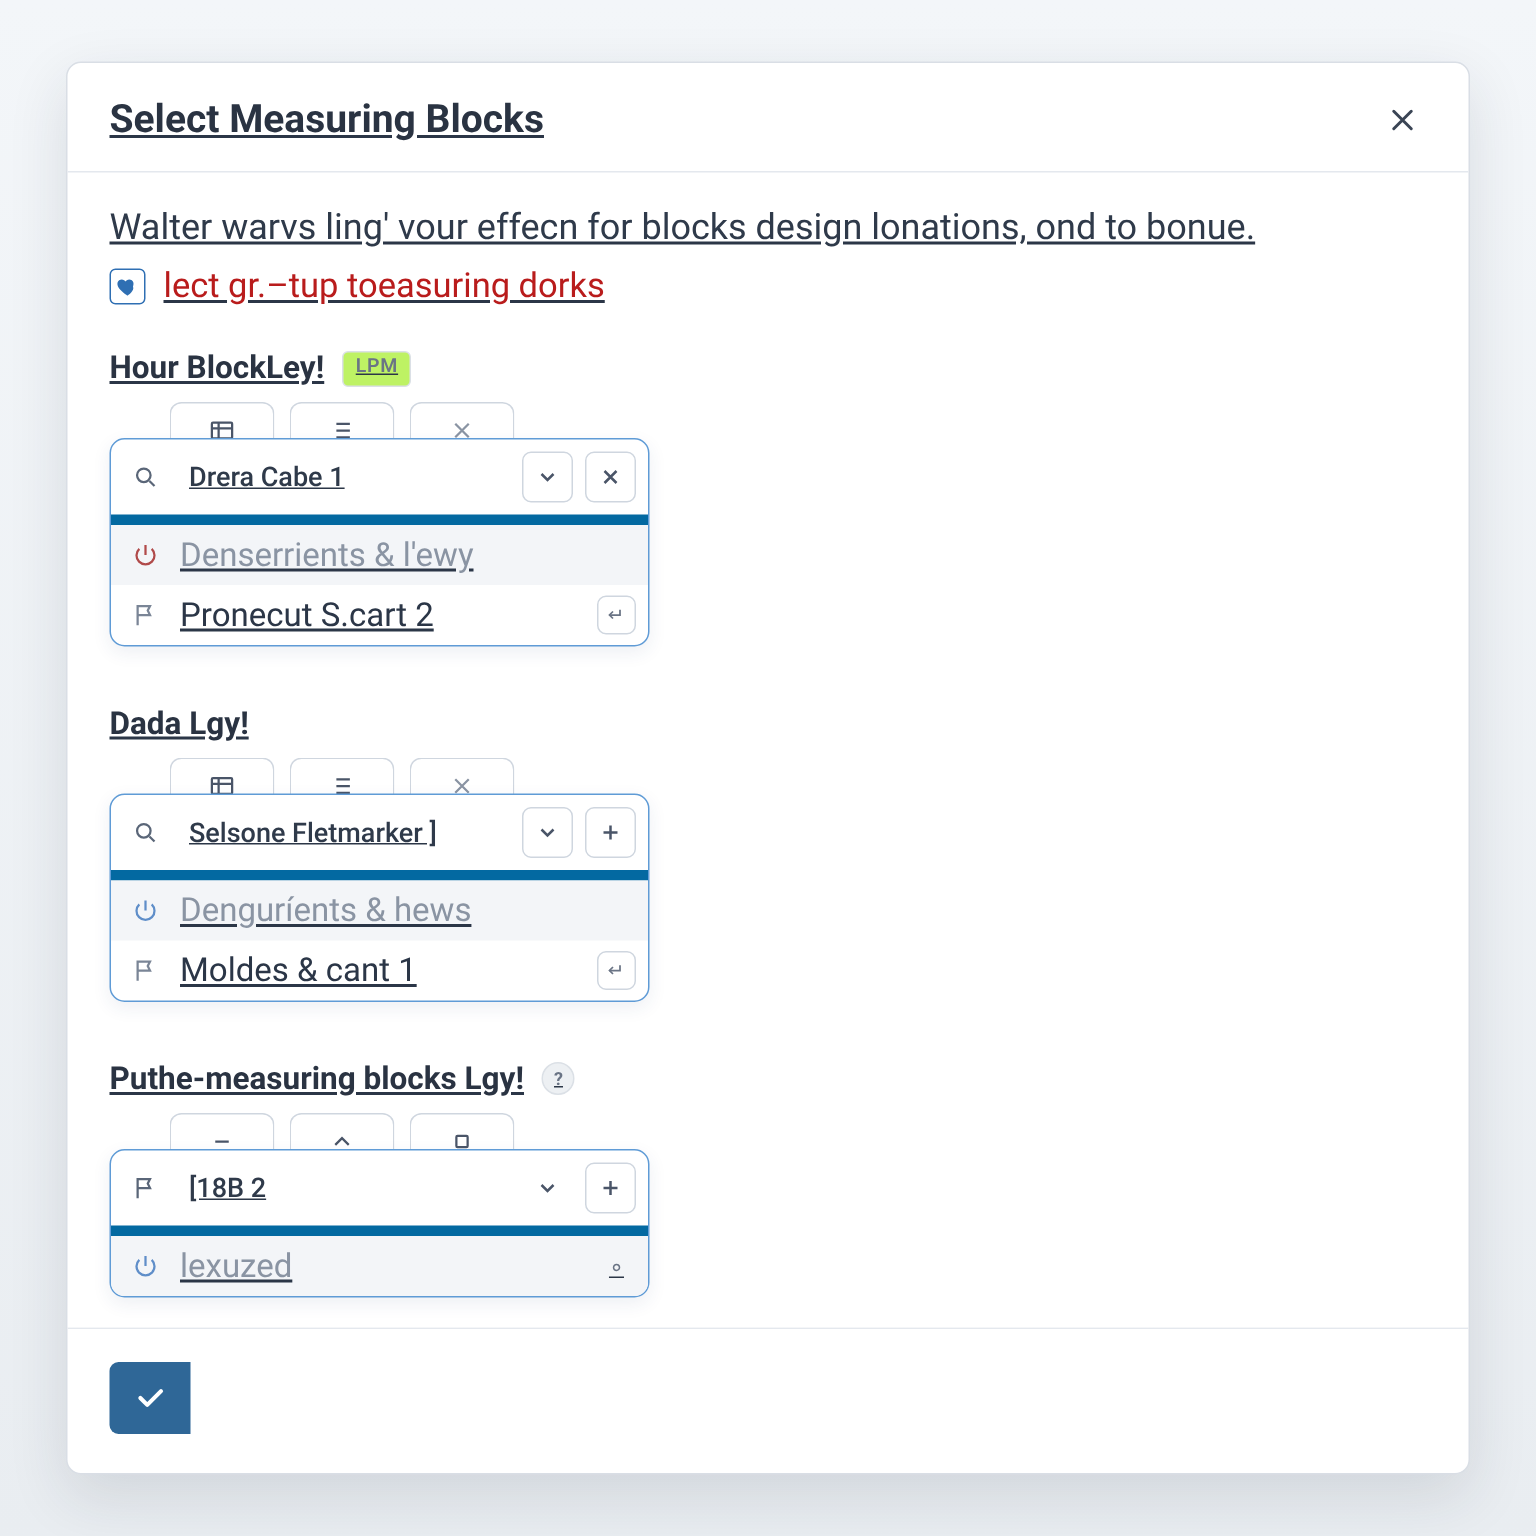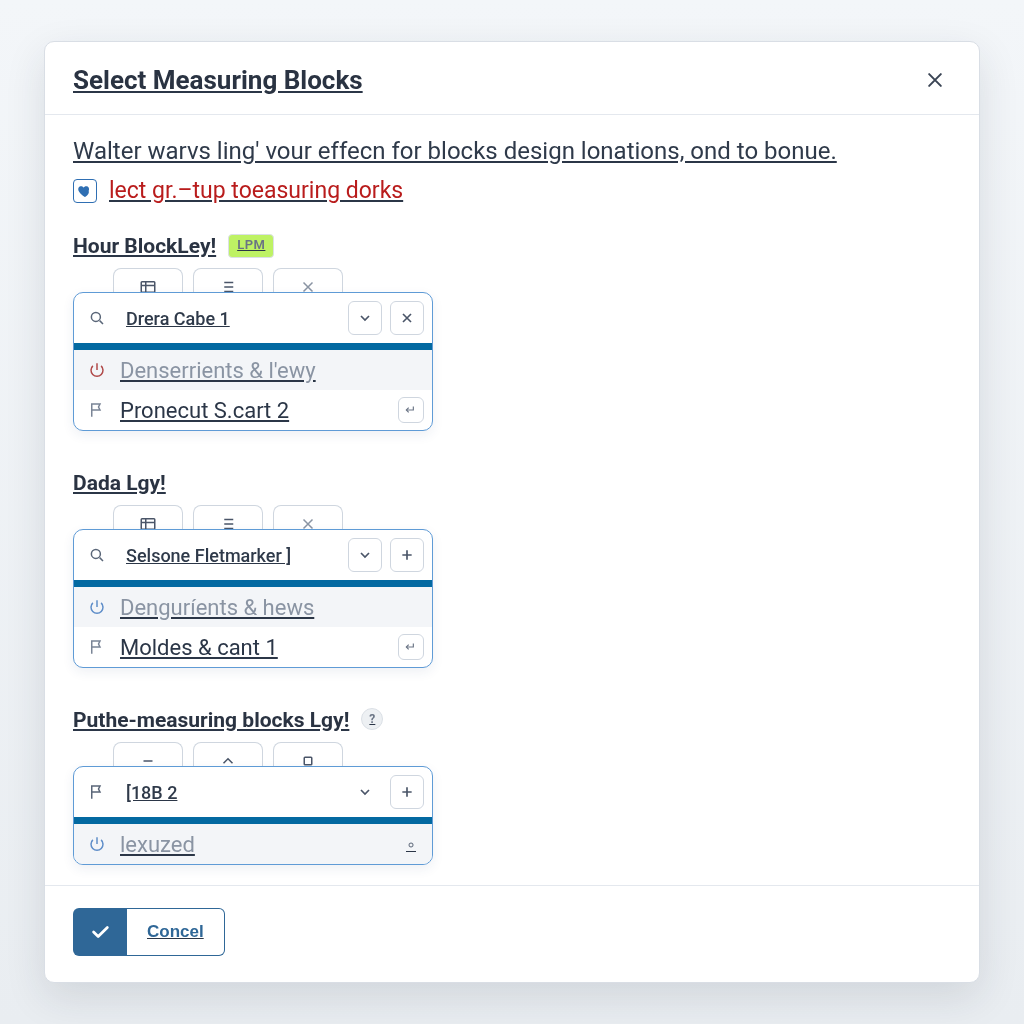--- a/index.html
+++ b/index.html
@@ -370,17 +370,16 @@
       </div>
 
     </div>
 
     <div class="modal-footer">
       <button class="ok-btn">
         <svg viewBox="0 0 24 24" width="22" height="22" fill="none" stroke="#fff" stroke-width="3" stroke-linecap="round" stroke-linejoin="round">
             <path d="M5 12l5 5L20 7"></path>
           </svg>
       </button>
-      <button class="cancel-btn">Concel</button>
     </div>
 
   </div>
 </div>
 
 </body></html>

